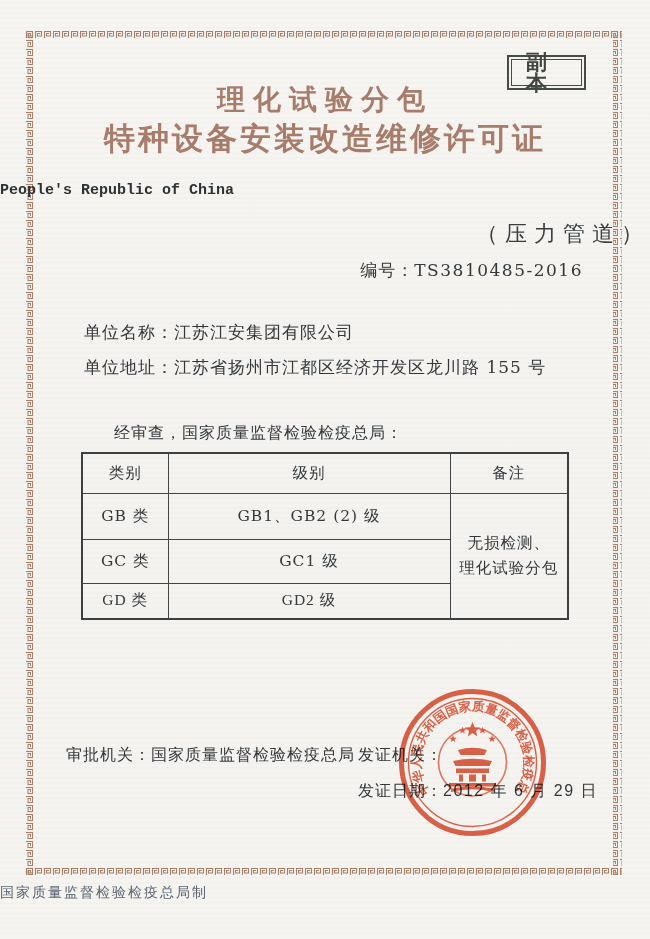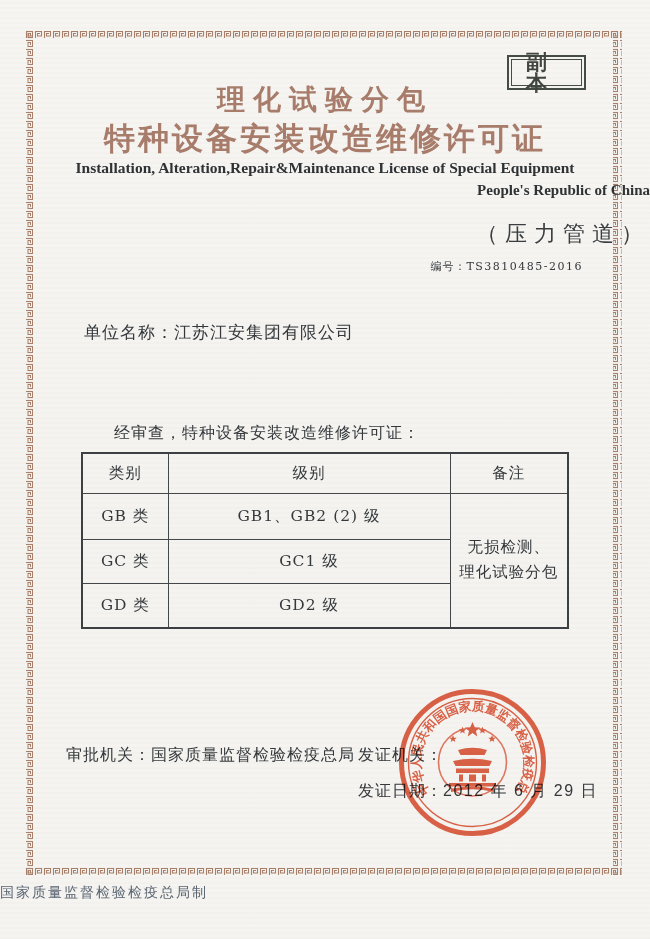--- a/index.html
+++ b/index.html
@@ -36,29 +36,29 @@
   }
   .title-cn-2{
     position:absolute;left:0;top:120px;width:650px;text-align:center;
     font-size:31px;font-weight:bold;color:#a87c6b;letter-spacing:3px;line-height:36px;
   }
   .title-en-1{
     position:absolute;left:0;top:159px;width:650px;text-align:center;
     font-family:"Liberation Serif", serif;font-weight:bold;font-size:15.5px;color:#2e3234;
   }
   .title-en-2{
-    position:absolute;left:0;top:182px;width:650px;text-align:right;
-    font-family:Liberation Serif, serif;font-weight:bold;font-size:15px;color:#2e3234;
+    position:absolute;left:0;top:182px;width:650px;text-align:left;
+    font-family:Liberation Mono, monospace;font-weight:bold;font-size:15px;color:#2e3234;
   }
   .subtitle{
     position:absolute;left:0;top:219px;width:650px;text-align:right;
     font-size:22px;color:#3a3e40;letter-spacing:7px;font-weight:500;
   }
   .cert-number{
-    position:absolute;top:259px;right:67px;font-size:11px;color:#34383b;letter-spacing:1px;
+    position:absolute;top:259px;right:67px;font-size:17px;color:#34383b;letter-spacing:1px;
   }
   .cert-number .num-value{font-family:"DejaVu Serif", serif;letter-spacing:1.5px;}
   .field-line{position:absolute;left:84px;font-size:17px;color:#34383b;letter-spacing:1px;white-space:nowrap;}
   .field-name{top:321px;}
   .field-addr{top:356px;}
   .scope-intro{
     position:absolute;left:114px;top:423px;font-size:16px;color:#34383b;letter-spacing:1px;
   }
   table.scope-table{
     position:absolute;left:81px;top:452px;width:486px;
@@ -69,21 +69,21 @@
     border:1px solid #43474a;text-align:center;font-weight:normal;
     letter-spacing:1px;padding:0;
   }
   table.scope-table{border:2px solid #3c4043;}
   table.scope-table .col-cat{width:86px;}
   table.scope-table .col-lvl{width:282px;}
   table.scope-table .col-rem{width:118px;}
   tr.hdr-row{height:40px;}
   tr.data-row-1{height:46px;}
   tr.data-row-2{height:44px;}
-  tr.data-row-3{height:45px;}
+  tr.data-row-3{height:36px;font-family:Liberation Serif, serif;}
   td.remark-cell{text-align:left;padding-left:10px;line-height:25px;letter-spacing:1px;margin-top:40px;}
   .bot-field{position:absolute;font-size:16px;color:#34383b;letter-spacing:1px;white-space:nowrap;}
   .bf-approval{left:66px;top:745px;}
   .bf-issuer{left:358px;top:745px;}
   .bf-valid{left:66px;top:781px;}
   .bf-issuedate{left:358px;top:781px;}
   .date-value{font-family:"Liberation Sans", sans-serif;font-size:16px;letter-spacing:1.5px;}
   .seal-svg{position:absolute;left:390px;top:680px;mix-blend-mode:multiply;opacity:.92;pointer-events:none;}
   .bottom-note{
     position:absolute;left:0;top:884px;width:612px;text-align:left;
@@ -111,33 +111,35 @@
   </svg>
 
   <div class="copy-badge">
     <div class="copy-badge-inner">
       <span class="copy-badge-text">副 本</span>
     </div>
   </div>
 
   <div class="title-cn-1">理化试验分包</div>
   <div class="title-cn-2">特种设备安装改造维修许可证</div>
-  <div class="title-en-1">Installation, Alteration,Repair&amp;Maintenance License of Special Equipment</div>
   <div class="title-en-2">People's Republic of China</div>
   <div class="subtitle">（压力管道）</div>
 
   <div class="cert-number">
     <span class="num-label">编号：</span><span class="num-value">TS3810485-2016</span>
   </div>
 
   <div class="field-line field-name">
     <span>单位名称：</span><span>江苏江安集团有限公司</span>
   </div>
-
-  <div class="scope-intro">经审查，特种设备安装改造维修许可证：</div>
+  <div class="field-line field-addr">
+    <span>单位地址：</span><span>江苏省扬州市江都区经济开发区龙川路 155 号</span>
+  </div>
+
+  <div class="scope-intro">经审查，国家质量监督检验检疫总局：</div>
 
   <table class="scope-table">
     <colgroup>
       <col class="col-cat">
         <col class="col-lvl">
         <col class="col-rem">
     </colgroup>
     <thead>
       <tr class="hdr-row">
         <th>类别</th>

